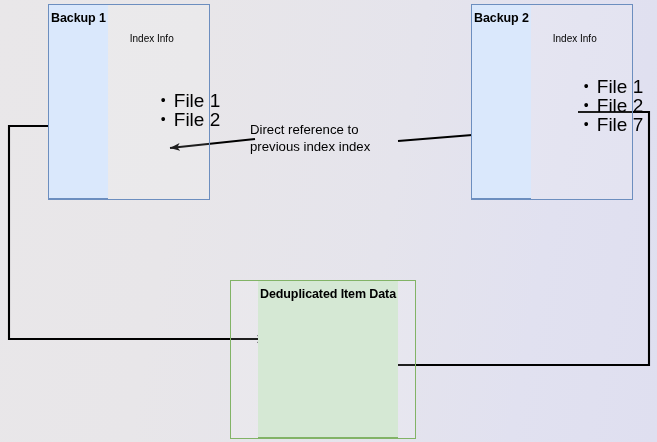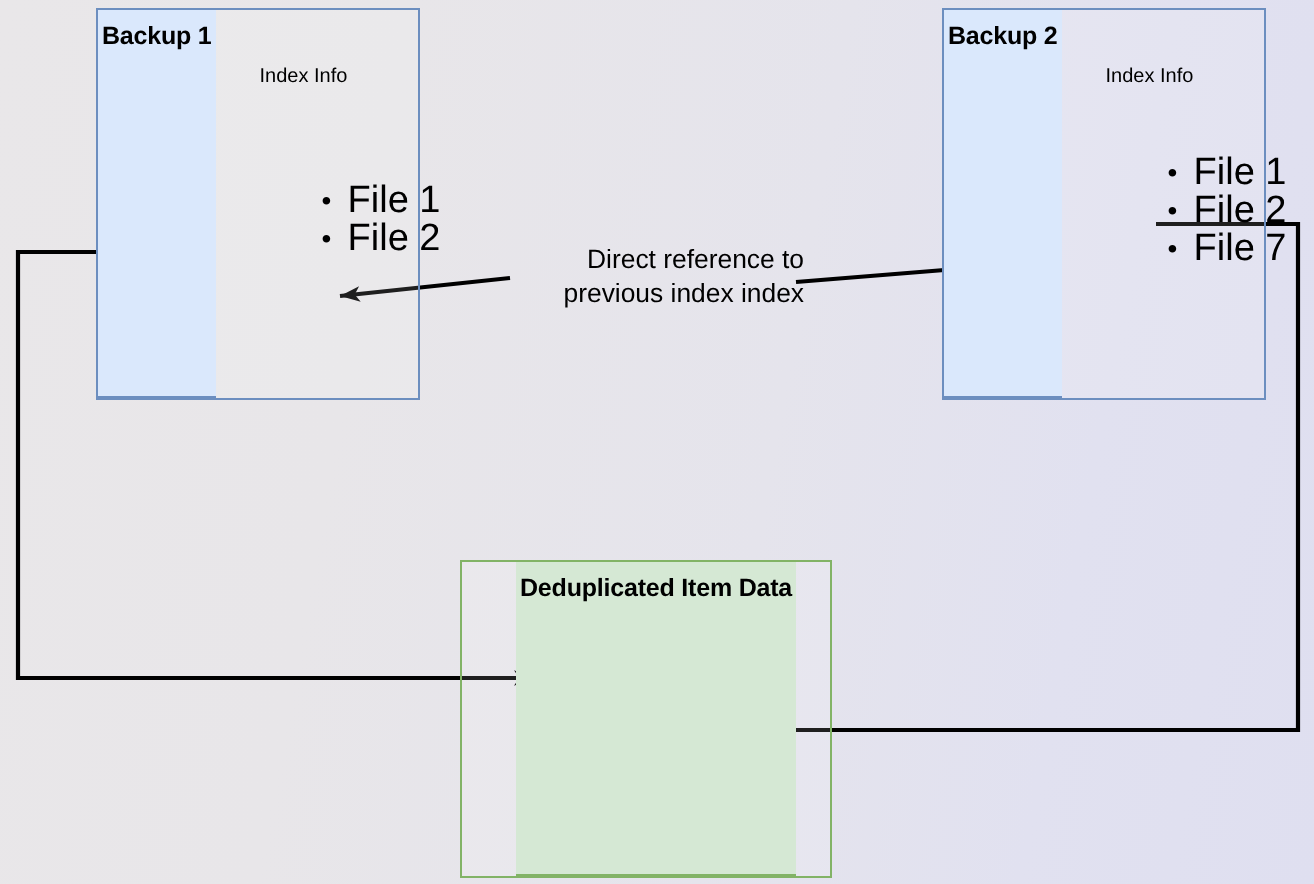--- a/index.html
+++ b/index.html
@@ -87,21 +87,21 @@
     content: "\2022";
     position: absolute;
     left: -13px;
     top: -0.5px;
     font-size: 14px;
   }
 
   
   .caption {
     position: absolute;
-    text-align: right;
+    text-align: left;
     font-size: 13.2px;
     line-height: 16.5px;
     color: #000;
     white-space: nowrap;
   }
 
   
   #wires {
     position: absolute;
     left: 0; top: 0;

